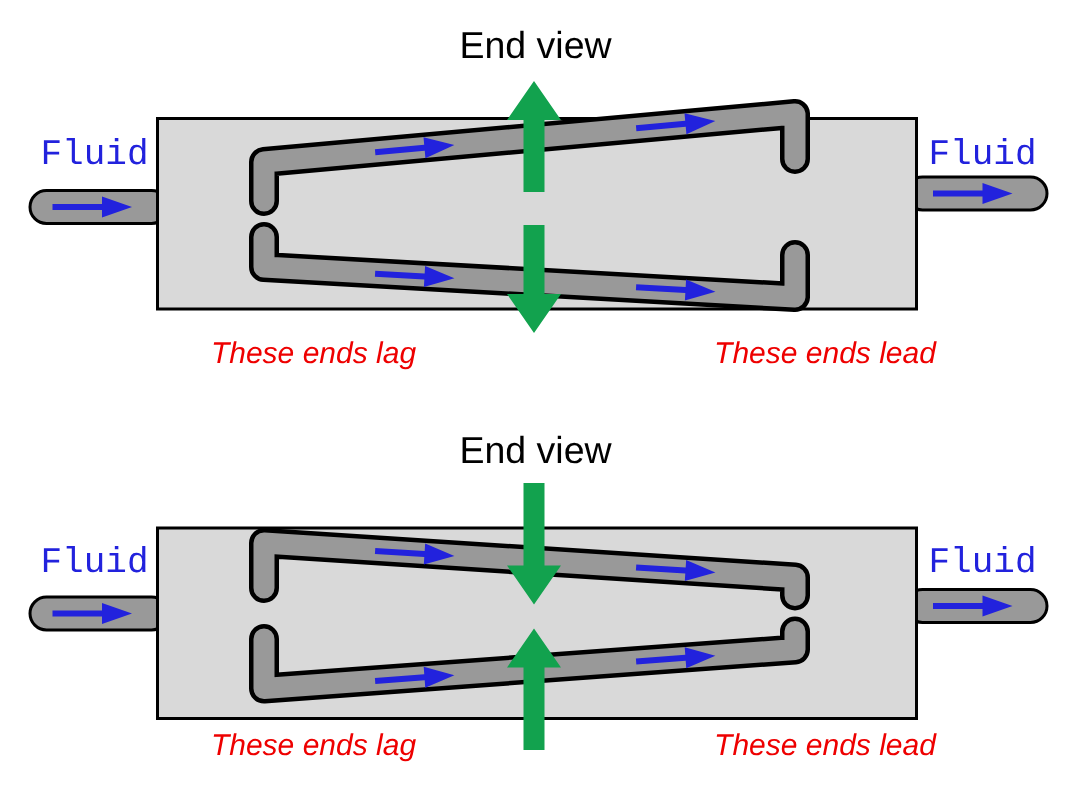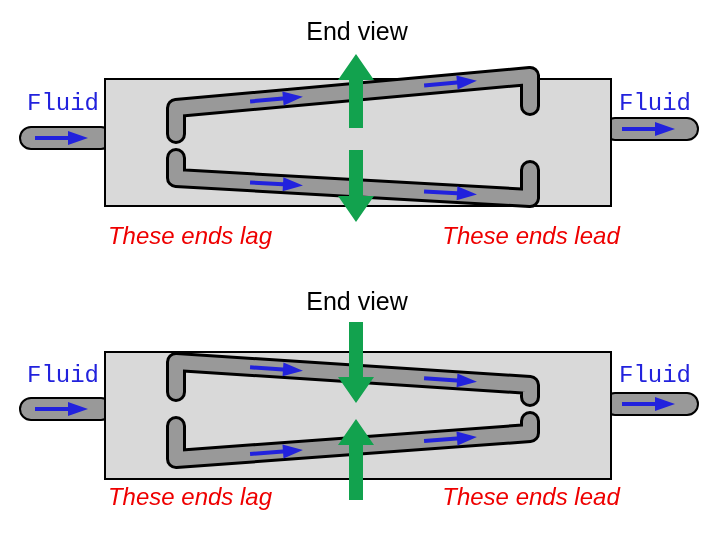--- a/index.html
+++ b/index.html
@@ -12,21 +12,21 @@
   }
   .canvas svg { position:absolute; left:0; top:0; }
   .lbl {
     position:absolute;
     transform:translate(-50%,-50%);
     white-space:nowrap;
     line-height:1;
   }
   .end-view   { font-size:25px; color:#000000; }
   .fluid-lbl  { font-size:24px; color:var(--fluid-blue,#2222dd);font-family:Liberation Mono, monospace; }
-  .emphasis-lbl { font-size:24px; font-style:italic; color:var(--label-red,#ee0000); }
+  .emphasis-lbl { font-size:20px; font-style:italic; color:var(--label-red,#ee0000);margin-left:19px; }
 
   .meter-body { fill:var(--body-gray,#d9d9d9); stroke:#000; stroke-width:2; }
   .pipe-stub  { fill:var(--tube-gray,#999999); stroke:#000; stroke-width:2; }
   .tube-outer { fill:none; stroke:#000; stroke-width:20; stroke-linecap:round; stroke-linejoin:round; }
   .tube-inner { fill:none; stroke:var(--tube-gray,#999999); stroke-width:14; stroke-linecap:round; stroke-linejoin:round; }
   .flow-arrow  { fill:var(--fluid-blue,#2222dd); }
   .force-arrow { fill:var(--force-green,#12a24e); }
 </style>
 </head>
 <body>

